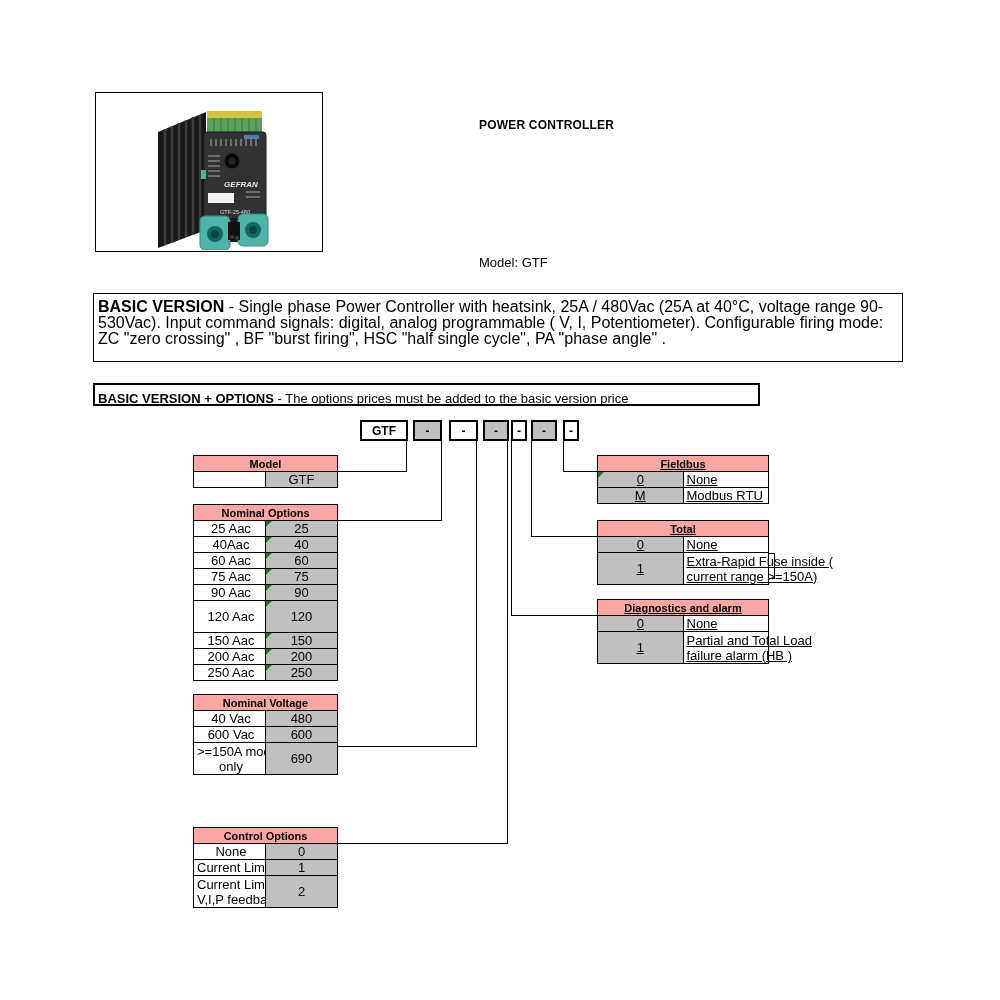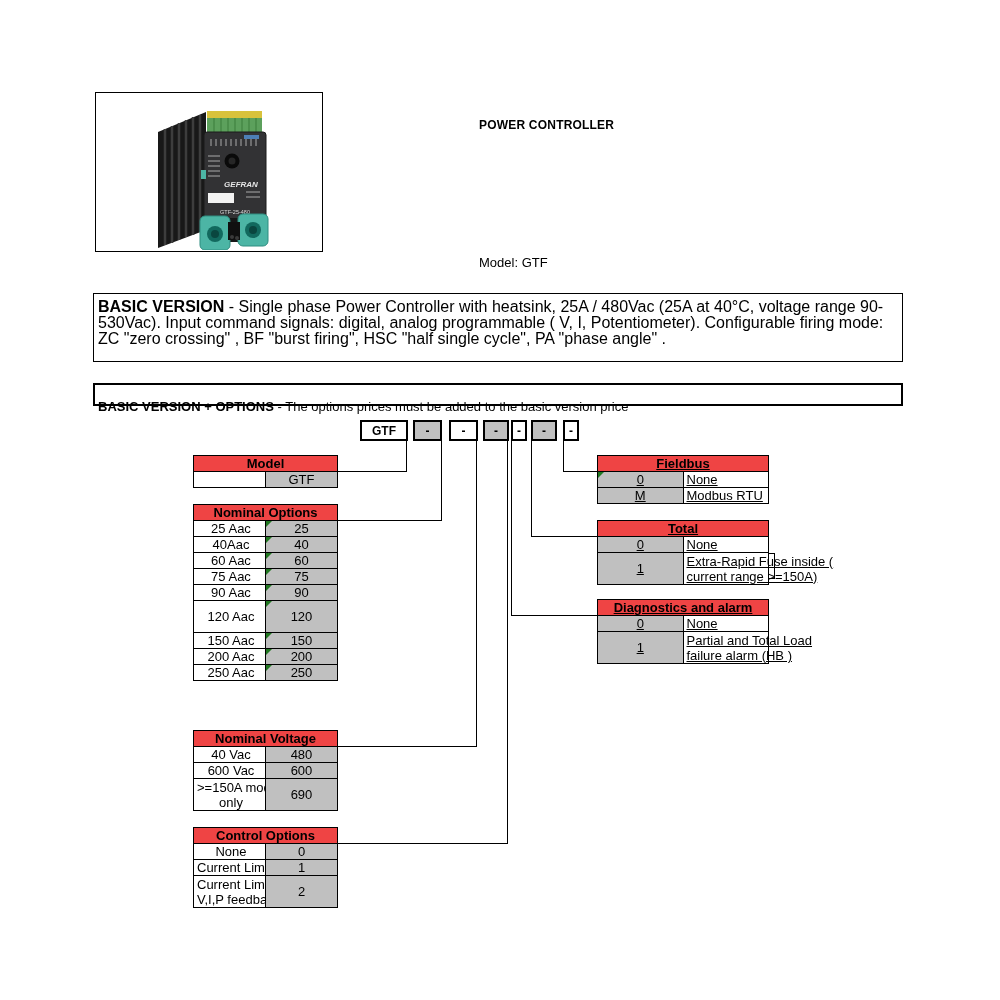--- a/index.html
+++ b/index.html
@@ -8,37 +8,37 @@
   .canvas { position:relative; width:1000px; height:1000px; background:#fff; overflow:hidden; }
 
   
   .img-box { position:absolute; left:95px; top:92px; width:228px; height:160px; border:1px solid #000; background:#fff; }
 
   .page-title { position:absolute; left:479px; top:118px; font-size:12px; font-weight:bold; letter-spacing:0.2px; }
   .model-caption { position:absolute; left:479px; top:255px; font-size:13px; }
 
   .desc-box { position:absolute; left:93px; top:293px; width:810px; height:69px; border:1px solid #000;
               padding:5px 4px 0 4px; font-size:16px; line-height:16px; white-space:pre-wrap; }
-  .banner-box { position:absolute; left:93px; top:383px; width:810px; height:23px; border:2px solid #000;
-                padding:14px 3px 0 3px; font-size:13px; white-space:pre-wrap; }
+  .banner-box { position:absolute; left:93px; top:383px; width:667px; height:23px; border:2px solid #000;
+                padding:6px 3px 0 3px; font-size:13px; white-space:pre-wrap; }
   .bold-lead { font-weight:bold; }
 
   
   .code-box { position:absolute; top:420px; height:21px; border:2px solid #000; background:#fff;
               display:flex; align-items:center; justify-content:center; font-size:12px; font-weight:bold; }
   .code-box.gray { background:#c0c0c0; }
 
   
   .vl { position:absolute; width:1px; background:#000; }
   .hl { position:absolute; height:1px; background:#000; }
 
   
   table.opt { position:absolute; border-collapse:collapse; table-layout:fixed; background:#fff; font-size:13px; }
   table.opt th, table.opt td { border:1px solid #000; padding:0; vertical-align:middle; }
-  table.opt th { background:#ef4444; font-weight:bold; text-align:center; height:16px; font-size:13px; }
+  table.opt th { background:#fca5a5; font-weight:bold; text-align:center; height:16px; font-size:11px; }
   tr.h1 { height:16px; }
   tr.h2 { height:32px; }
   table.left-t { width:145px; }
   table.left-t td.lbl { width:112px; padding-left:3px; text-align:center; white-space:pre; line-height:15px; }
   table.left-t td.val { width:33px; text-align:center; background:#c0c0c0; position:relative; }
   table.right-t { width:172px;text-decoration:underline; }
   table.right-t td.code { width:21px; text-align:center; background:#c0c0c0; position:relative; }
   table.right-t td.desc { padding-left:3px; text-align:left; white-space:pre; line-height:15px; }
   i.mark { position:absolute; top:0; left:0; width:0; height:0;
            border-top:6px solid #217821; border-right:6px solid transparent; }
@@ -194,21 +194,21 @@
           <td class="lbl"><span>200 Aac</span></td>
           <td class="val"><i class="mark"></i><span>200</span></td>
         </tr>
     <tr class="h1">
           <td class="lbl"><span>250 Aac</span></td>
           <td class="val"><i class="mark"></i><span>250</span></td>
         </tr>
   </tbody>
     </table>
 
-  <table class="opt left-t" style="left:193px;top:730px;padding-left:44px;">
+  <table class="opt left-t" style="left:193px;top:694px;padding-left:44px;">
     <tbody>
         <tr class="h1">
           <th colspan="2">Nominal Voltage</th>
         </tr>
     <tr class="h1">
           <td class="lbl"><span>40 Vac</span></td>
           <td class="val"><span>480</span></td>
         </tr>
     <tr class="h1">
           <td class="lbl"><span>600 Vac</span></td>

